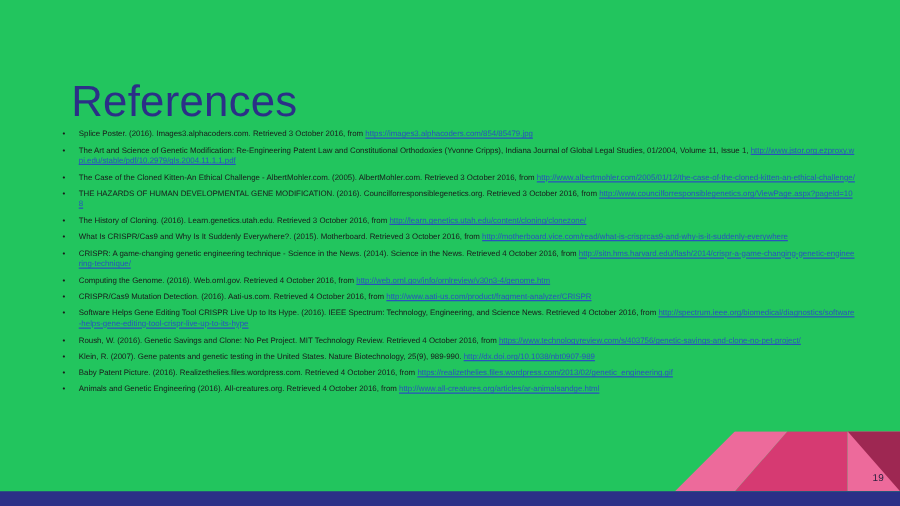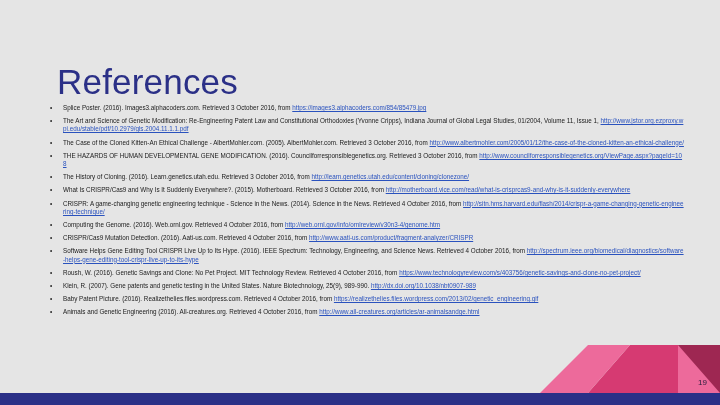--- a/index.html
+++ b/index.html
@@ -11,21 +11,21 @@
     height: 405px;
     overflow: hidden;
     background: #ffffff;
     font-family: "Liberation Sans", sans-serif;
     position: relative;
   }
 
   .slide {
     position: absolute;
     inset: 0;
-    background: #e5e5e5;
+    background: #22c55e;
     overflow: hidden;
   }
 
   
   .slide-title {
     position: absolute;
     left: 57px;
     top: 38px;
     font-size: 35px;
     line-height: 42px;

